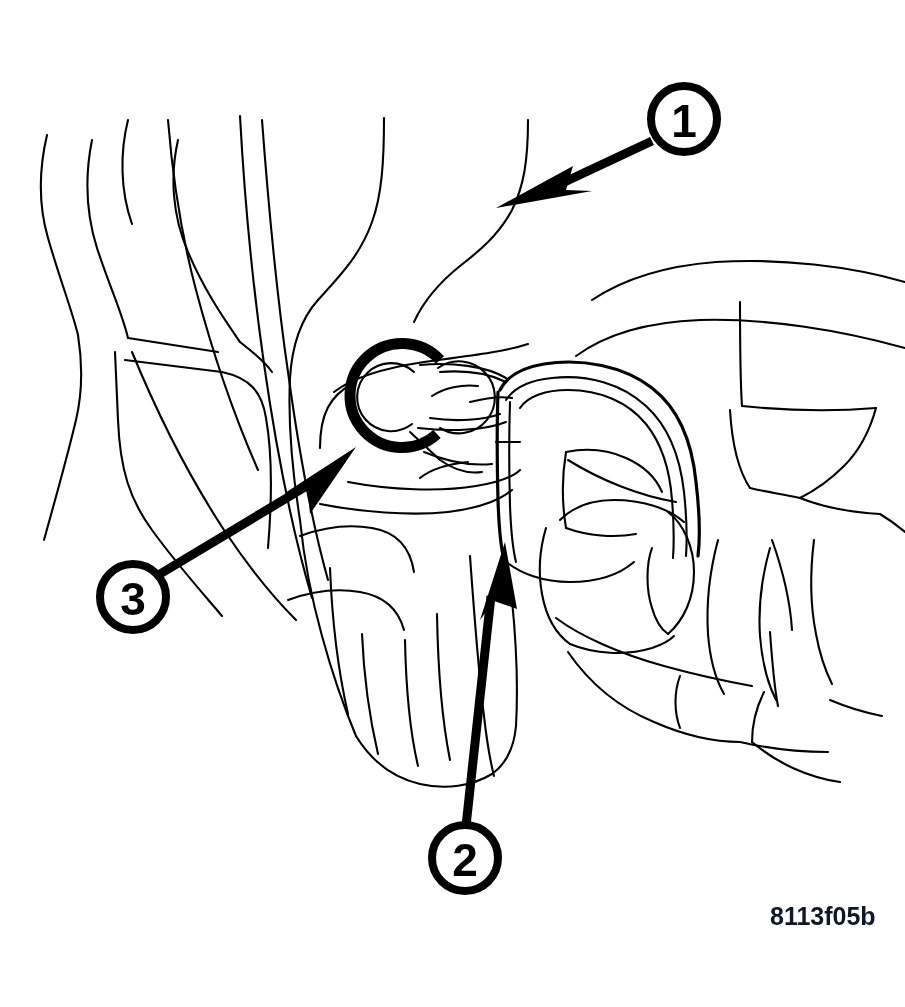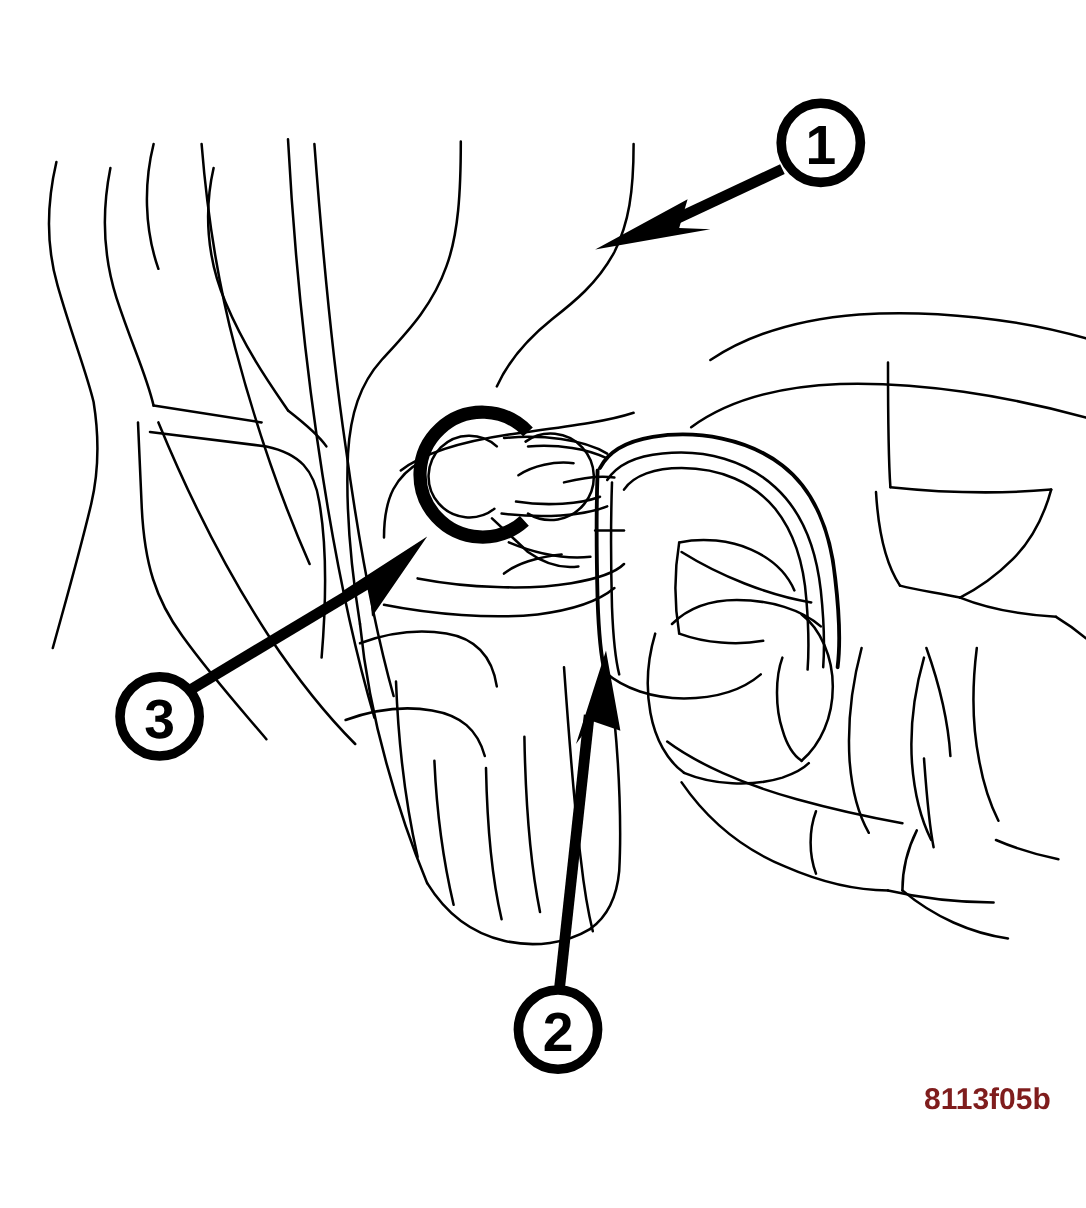--- a/index.html
+++ b/index.html
@@ -71,21 +71,21 @@
     fill: #000000;
     stroke: none;
   }
   #figure-caption {
     position: absolute;
     left: 770px;
     top: 902px;
     font-family: "Liberation Sans", sans-serif;
     font-size: 25px;
     font-weight: bold;
-    color: #7f1d1d;
+    color: #0f172a;
     letter-spacing: 0px;
     white-space: nowrap;
   }
 </style>
 </head>
 <body>
 
 <div id="figure-root">
 
   <svg id="diagram" viewBox="0 0 905 1007">

